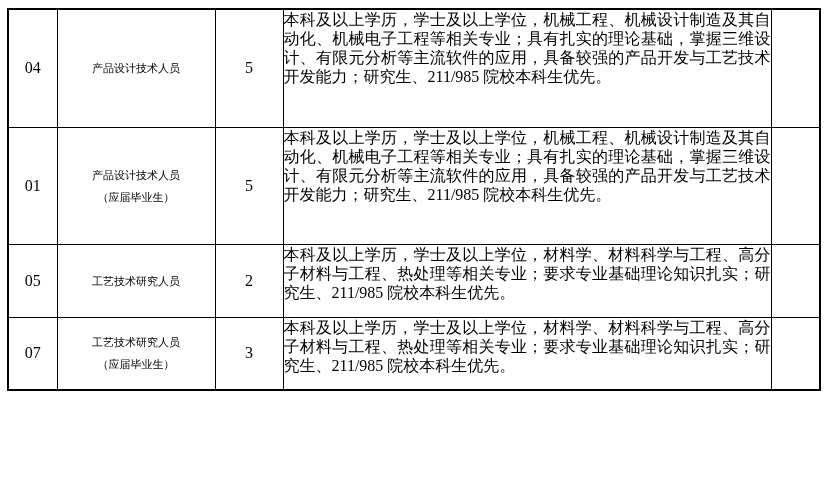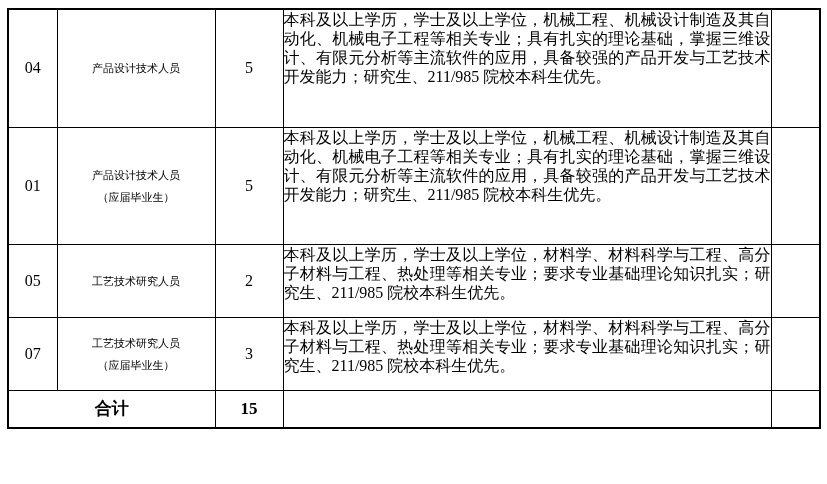--- a/index.html
+++ b/index.html
@@ -113,21 +113,15 @@
         <td class="note-cell"></td>
       </tr>
       <tr style="height:73px">
         <td class="code-cell">07</td>
         <td class="pos-cell">工艺技术研究人员
 （应届毕业生）</td>
         <td class="num-cell">3</td>
         <td class="cond-cell">本科及以上学历，学士及以上学位，材料学、材料科学与工程、高分子材料与工程、热处理等相关专业；要求专业基础理论知识扎实；研究生、211/985 院校本科生优先。</td>
         <td class="note-cell"></td>
       </tr>
-      <tr style="height:38px">
-        <td class="total-label-cell" colspan="2">合计</td>
-        <td class="total-num-cell">15</td>
-        <td class="cond-cell"></td>
-        <td class="note-cell"></td>
-      </tr>
     </tbody>
   </table>
 </div>
 
 </body></html>

